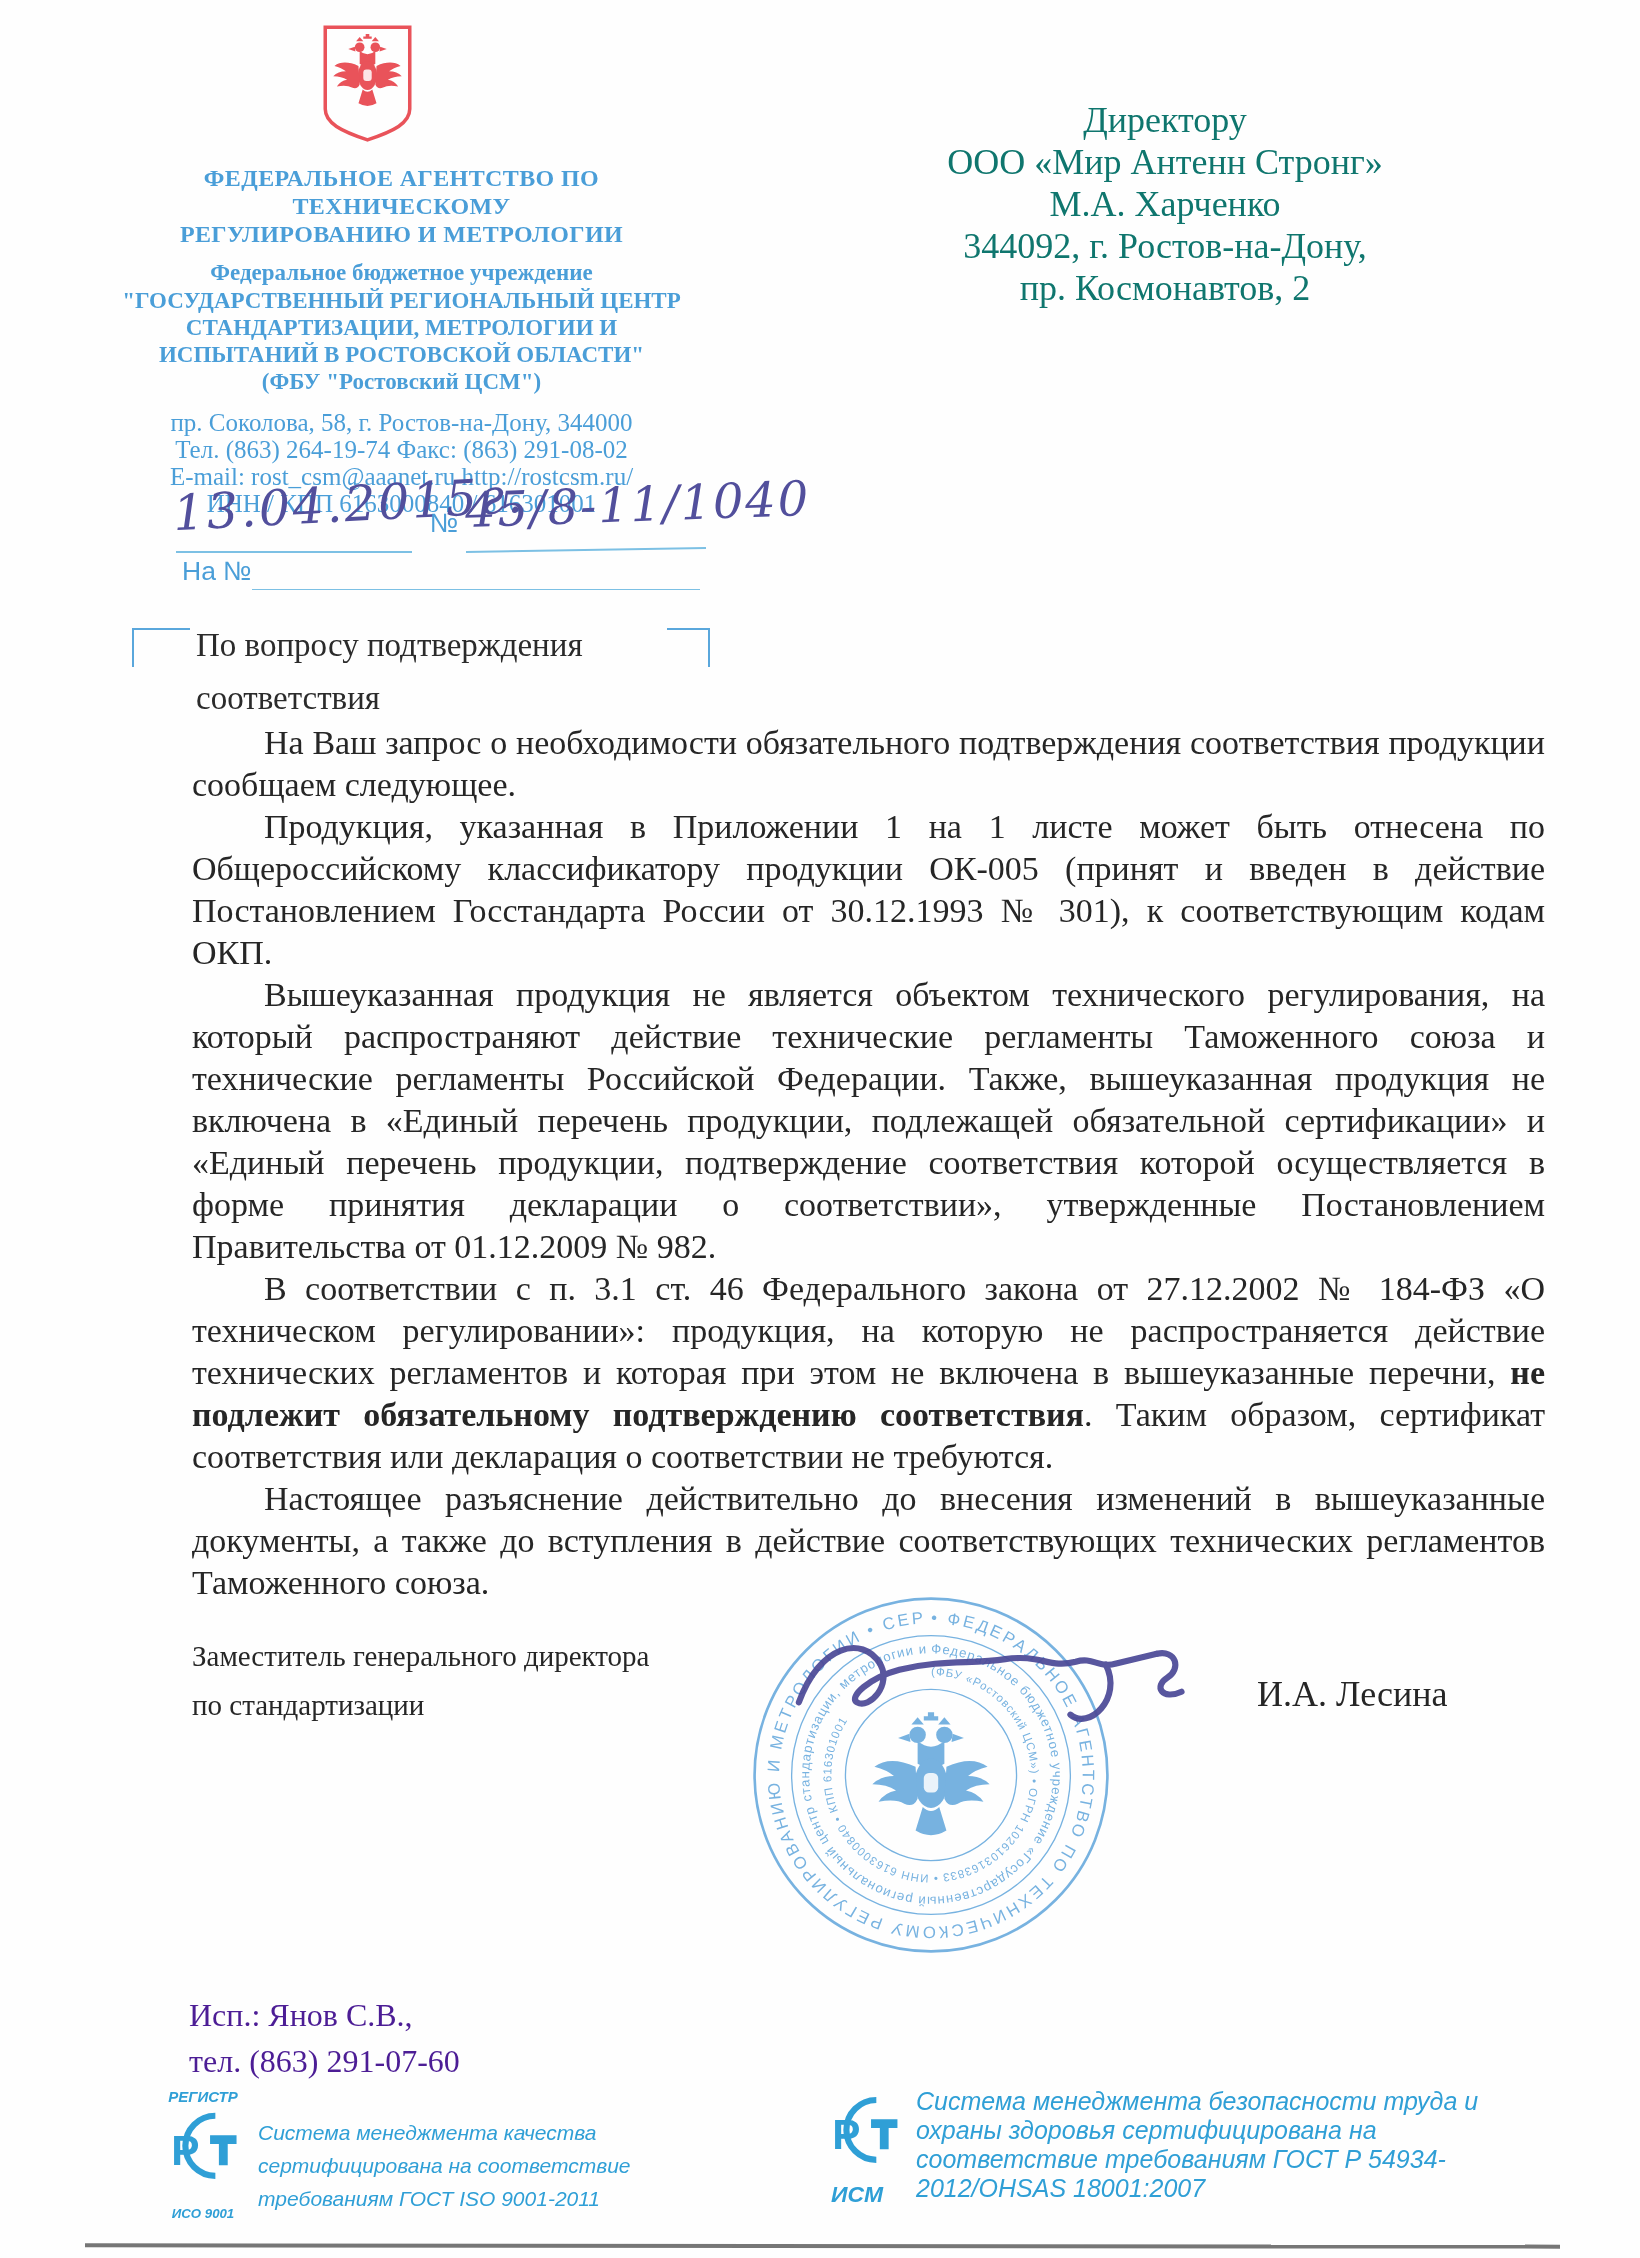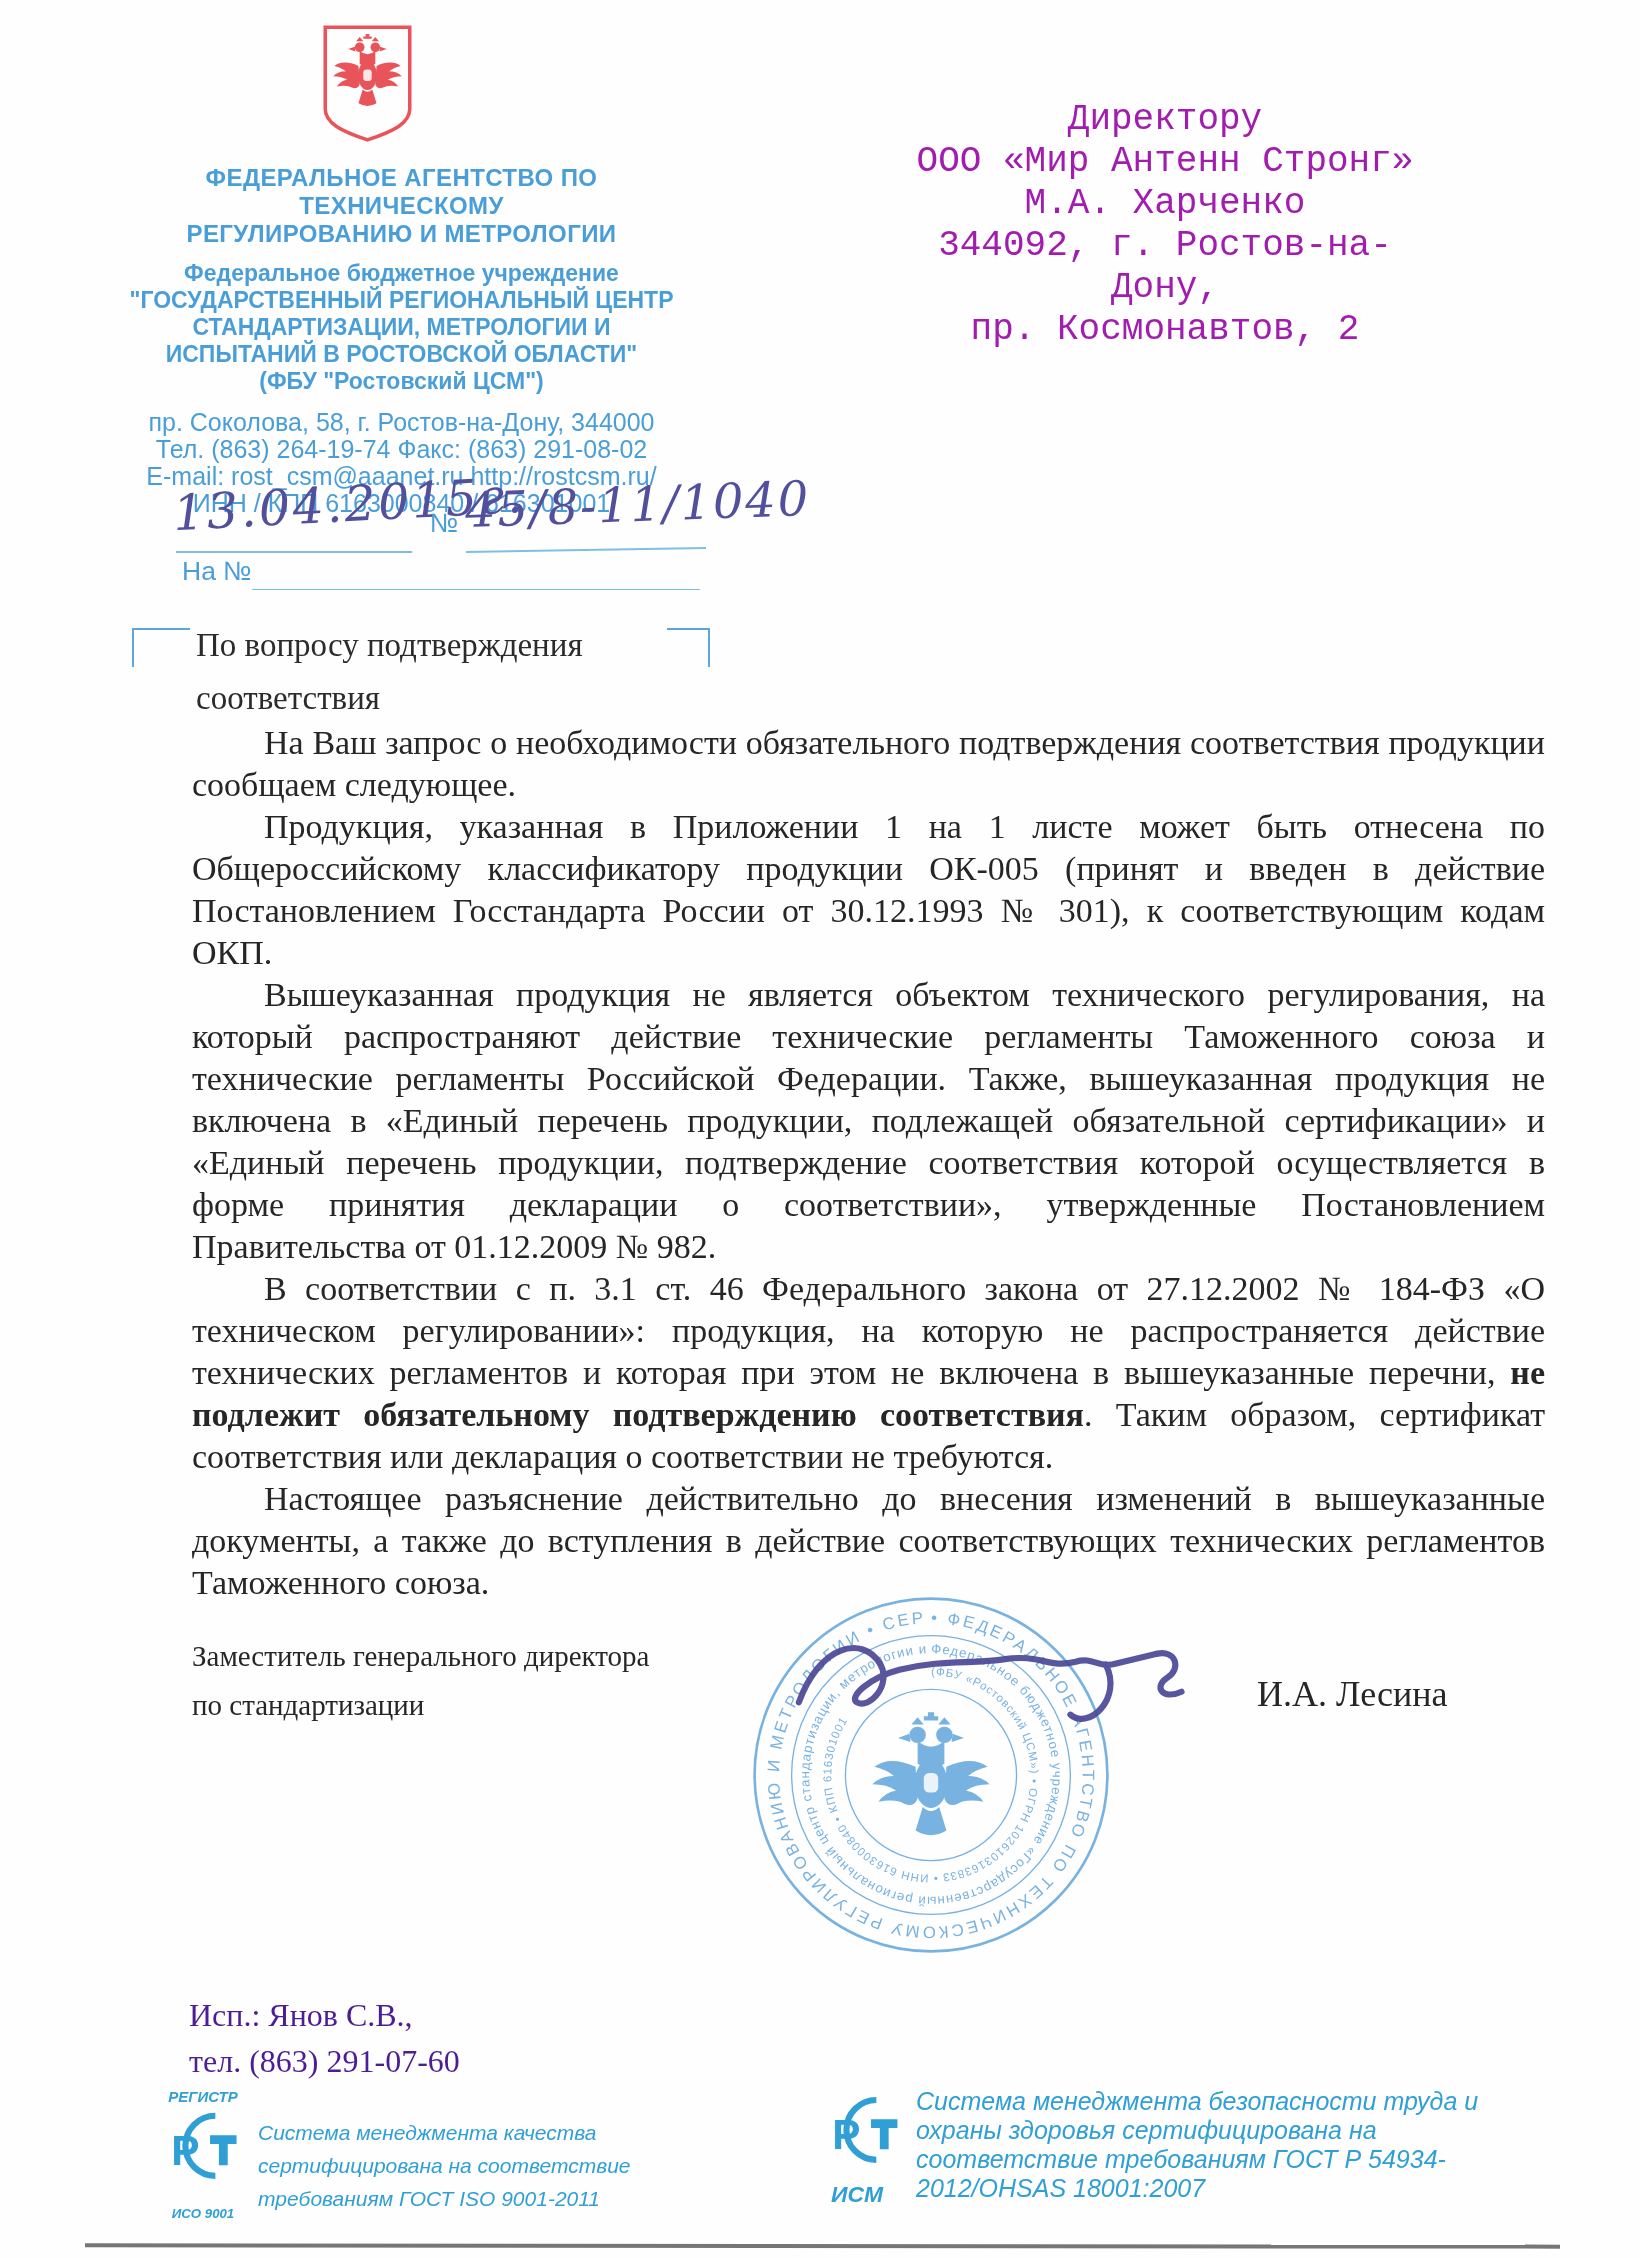--- a/index.html
+++ b/index.html
@@ -4,21 +4,21 @@
 <style>
   html,body{margin:0;padding:0;background:#e8e8e8;}
   .page{
     position:relative;width:1641px;height:2258px;background:#fefefe;
     font-family:"Liberation Serif", serif;color:#262626;overflow:hidden;
     margin:0 auto;
   }
   
   .arms{position:absolute;left:318px;top:21px;width:99px;height:125px;color:#e9535a;}
   .lh{position:absolute;left:115px;top:164px;width:573px;text-align:center;
-      font-family:Liberation Sans, sans-serif;color:#4a9ed8;}
+      font-family:Liberation Serif, serif;color:#4a9ed8;}
   .lh .agency{font-weight:bold;font-size:24px;line-height:28px;letter-spacing:0.4px;}
   .lh .orgtype{font-weight:bold;font-size:23px;line-height:26.5px;margin-top:12.4px;}
   .lh .orgname{font-weight:bold;font-size:23px;line-height:27px;}
   .lh .orgshort{font-weight:bold;font-size:23px;line-height:27px;}
   .lh .contact{font-size:25px;line-height:27px;margin-top:14px;font-weight:normal;}
   .hw{font-family:"DejaVu Serif", serif;font-style:italic;color:#524f9c;}
   .hw-date{position:absolute;left:173px;top:476px;font-size:49px;letter-spacing:2.6px;transform:rotate(-3deg);}
   .no-print{position:absolute;left:430px;top:508px;font-family:"Liberation Sans",sans-serif;
             color:#4a9ed8;font-size:26.5px;}
   .hw-num{position:absolute;left:465px;top:476px;font-size:48px;letter-spacing:1.8px;transform:rotate(-2deg);}
@@ -28,21 +28,21 @@
   .ref-label{position:absolute;left:182px;top:556px;font-family:"Liberation Sans",sans-serif;
              color:#4a9ed8;font-size:26.5px;}
   .ul-ref{left:252px;top:589px;width:448px;border-bottom:1.8px solid #7cc0e4;}
   
   .brk{position:absolute;top:628px;width:56px;height:37px;}
   .brk-l{left:132px;border-top:2.6px solid #5aa7dc;border-left:2.6px solid #5aa7dc;}
   .brk-r{left:667px;width:41px;border-top:2.6px solid #5aa7dc;border-right:2.6px solid #5aa7dc;}
   .subject{position:absolute;left:196px;top:619px;width:494px;font-size:33px;line-height:53px;color:#2b2b2b;}
   
   .recipient{position:absolute;left:909px;top:99px;width:512px;text-align:center;
-             font-size:36px;line-height:42px;color:#a21caf;font-family:Liberation Mono, monospace;}
+             font-size:36px;line-height:42px;color:#0f766e;}
   .recipient .addr{}
   
   .bodytext{position:absolute;left:192px;top:722px;width:1353px;font-size:34px;line-height:42px;
             text-align:justify;color:#262626;}
   .bodytext p{margin:0;text-indent:72px;}
   .bodytext b{font-weight:bold;}
   
   .sig-title{position:absolute;left:192px;top:1632px;width:618px;font-size:29px;line-height:49px;}
   .sig-name{position:absolute;left:1257px;top:1673px;font-size:36px;}
   .stamp{position:absolute;left:744px;top:1588px;width:374px;height:374px;color:#5aa2da;opacity:.82;}

